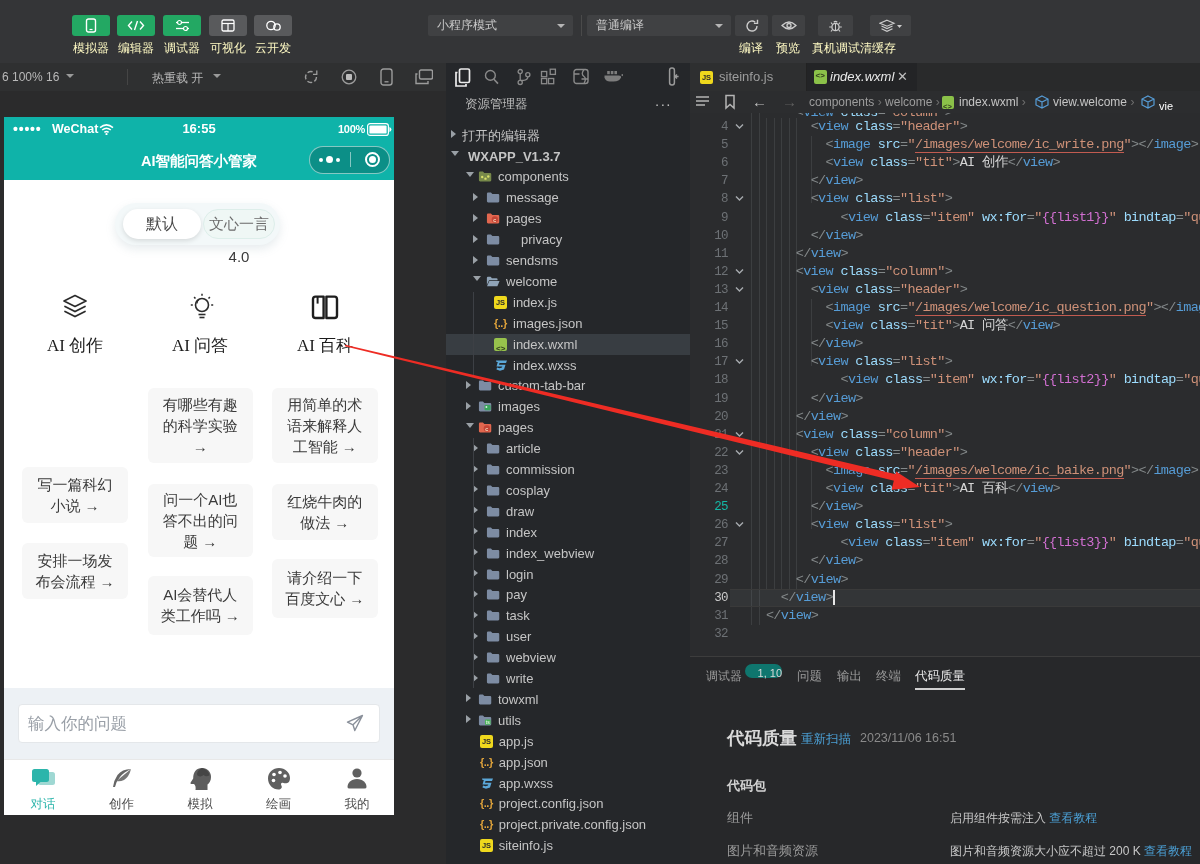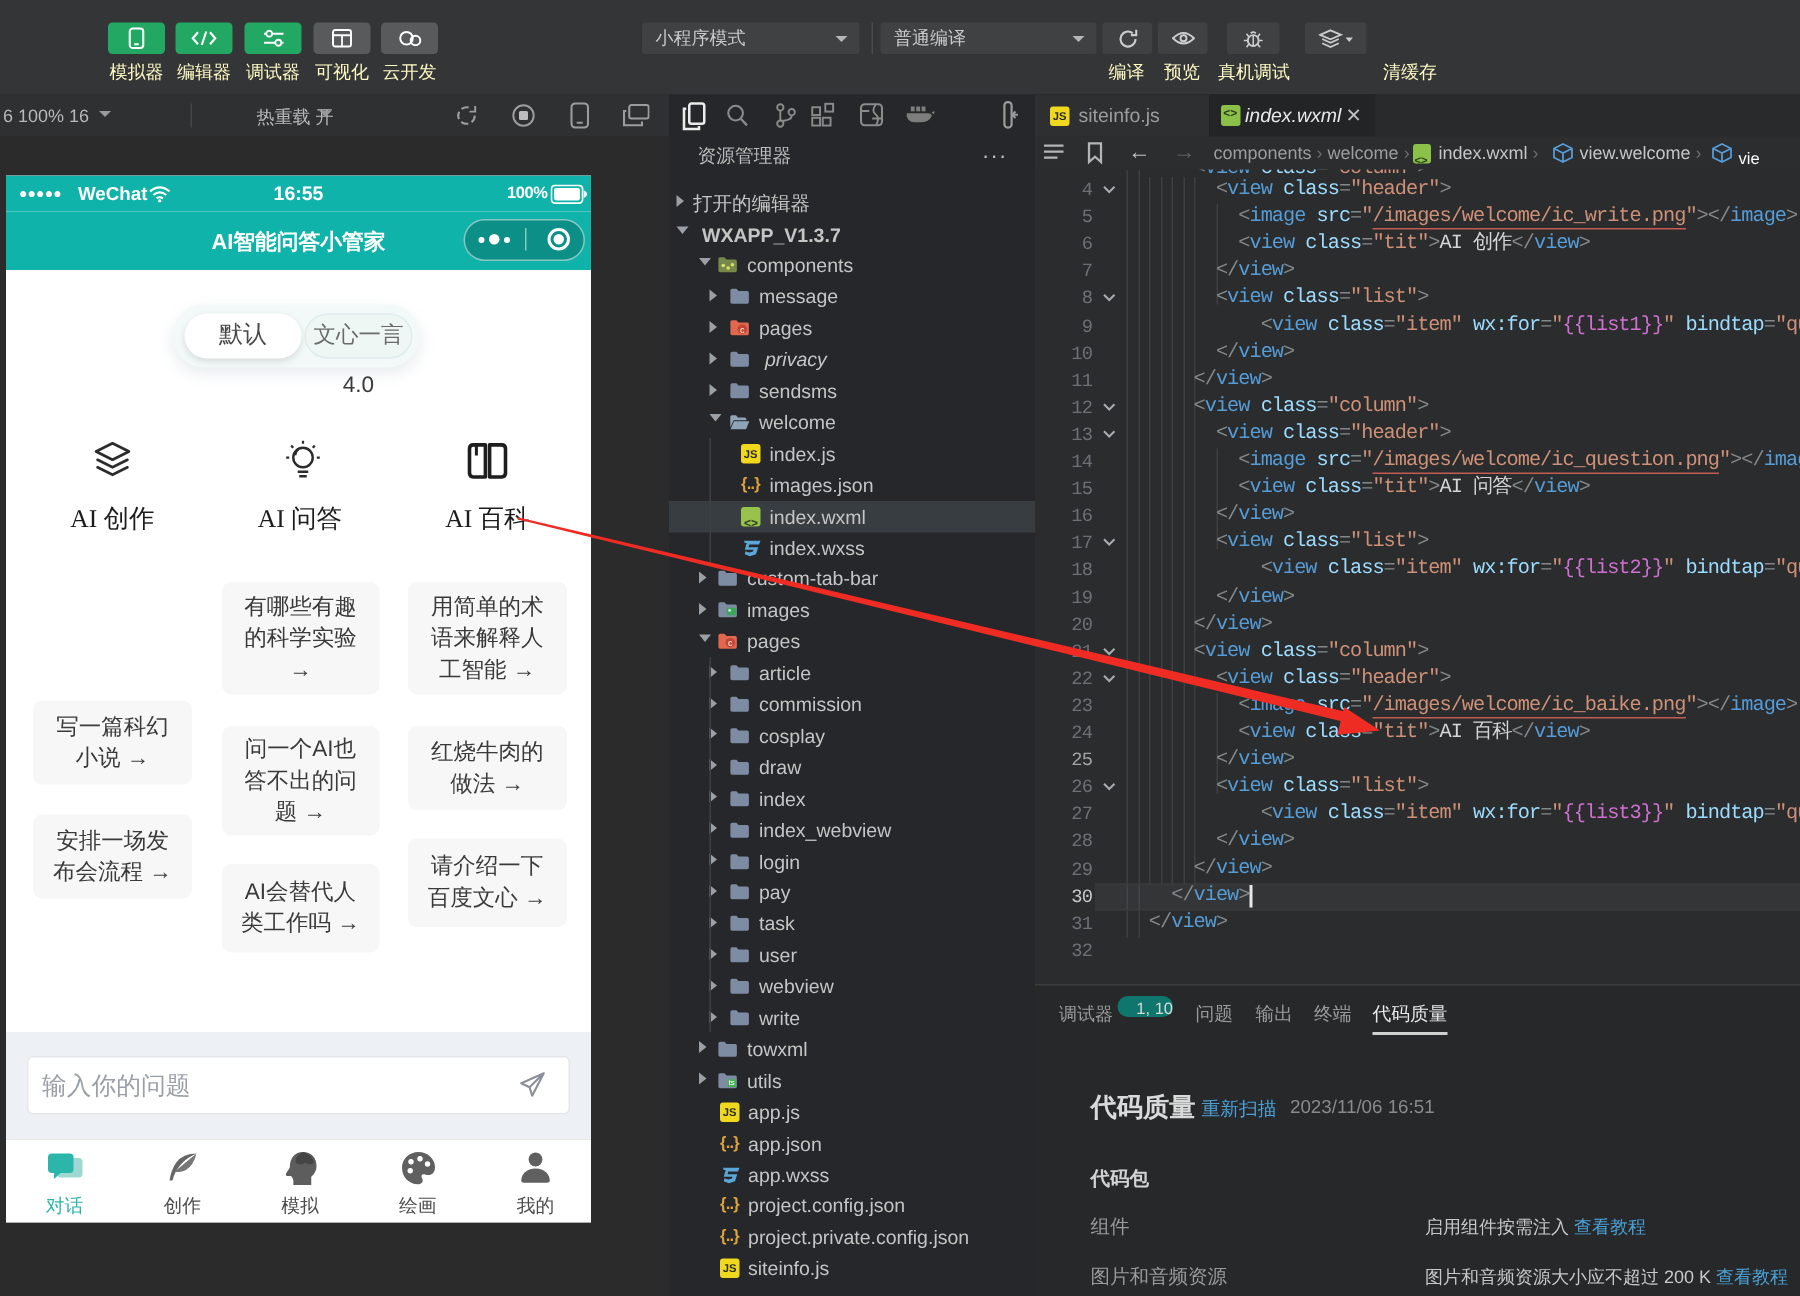--- a/index.html
+++ b/index.html
@@ -113,28 +113,28 @@
       </div>
   <div class="tlab" style="left:806px;">真机调试</div>
   <div class="ibtn" style="left:870px;width:41px;">
         <svg width="24" height="14" viewBox="0 0 24 14">
           <path d="M8 1.2 L15 4.2 L8 7.2 L1 4.2 Z" fill="none" stroke="#ccc" stroke-width="1.2"></path>
           <path d="M2.5 7 L8 9.5 L13.5 7" fill="none" stroke="#ccc" stroke-width="1.2"></path>
           <path d="M2.5 9.8 L8 12.3 L13.5 9.8" fill="none" stroke="#ccc" stroke-width="1.2"></path>
           <path d="M18 6 L23 6 L20.5 9 Z" fill="#ccc"></path>
         </svg>
       </div>
-  <div class="tlab" style="left:910px;">清缓存</div>
+  <div class="tlab" style="left:848px;">清缓存</div>
 </div>
 
 <div id="row2">
   <div class="abs" style="left:2px;top:7px;">6 100% 16</div>
   <div class="abs" style="left:66px;top:11px;width:0;height:0;border-left:4px solid transparent;border-right:4px solid transparent;border-top:4px solid #9a9a9a;"></div>
   <div class="abs" style="left:127px;top:6px;width:1px;height:16px;background:#454545;"></div>
-  <div class="abs" style="left:152px;top:7px;margin-left:19px;">热重载 开</div>
+  <div class="abs" style="left:152px;top:7px;">热重载 开</div>
   <div class="abs" style="left:213px;top:11px;width:0;height:0;border-left:4px solid transparent;border-right:4px solid transparent;border-top:4px solid #9a9a9a;"></div>
   <svg class="abs" style="left:303px;top:6px;" width="16" height="16" viewBox="0 0 16 16">
         <path d="M13.5 8a5.5 5.5 0 1 1-2-4.2" fill="none" stroke="#9c9c9c" stroke-width="1.4" stroke-dasharray="5 2.4"></path>
         <path d="M13.8 1.6 L13.8 5.4 L10 5.4" fill="none" stroke="#9c9c9c" stroke-width="1.3"></path>
       </svg>
   <svg class="abs" style="left:341px;top:6px;" width="16" height="16" viewBox="0 0 16 16">
         <circle cx="8" cy="8" r="6.8" fill="none" stroke="#9c9c9c" stroke-width="1.3"></circle>
         <rect x="5" y="5" width="6" height="6" rx="1" fill="#bcbcbc"></rect>
       </svg>
   <svg class="abs" style="left:380px;top:5px;" width="13" height="18" viewBox="0 0 13 18">
@@ -325,21 +325,21 @@
           <circle cx="9.5" cy="7.5" r="3.4" fill="#c44536"></circle>
           <text x="9.5" y="10" font-size="6.5" fill="#ffd" text-anchor="middle" font-family="sans-serif">c</text>
         </svg>
         <span class="tlabel" style="left:60px;">pages</span>
       </div>
       <div class="trow" style="top:166.1px;">
         <span class="tarr r" style="left:27px;"></span>
         <svg class="tico" style="left:40px;" width="15" height="13" viewBox="0 0 15 13">
           <path d="M1 2.4 Q1 1.2 2.2 1.2 L5.3 1.2 L6.8 2.8 L13 2.8 Q14.2 2.8 14.2 4 L14.2 10.6 Q14.2 11.8 13 11.8 L2.2 11.8 Q1 11.8 1 10.6 Z" fill="#7d8ca3"></path>
         </svg>
-        <span class="tlabel" style="left:64px;font-style:italic;">privacy</span>
+        <span class="tlabel" style="left:75px;">privacy</span>
       </div>
       <div class="trow" style="top:187.0px;">
         <span class="tarr r" style="left:27px;"></span>
         <svg class="tico" style="left:40px;" width="15" height="13" viewBox="0 0 15 13">
           <path d="M1 2.4 Q1 1.2 2.2 1.2 L5.3 1.2 L6.8 2.8 L13 2.8 Q14.2 2.8 14.2 4 L14.2 10.6 Q14.2 11.8 13 11.8 L2.2 11.8 Q1 11.8 1 10.6 Z" fill="#7d8ca3"></path>
         </svg>
         <span class="tlabel" style="left:60px;">sendsms</span>
       </div>
       <div class="trow" style="top:207.9px;">
         <span class="tarr d" style="left:27px;"></span>
@@ -629,21 +629,21 @@
 <div class="cl" style="top:312.75px;">      <span class="p">&lt;</span><span class="t">view</span> <span class="a">class</span><span class="p">=</span><span class="s">"column"</span><span class="p">&gt;</span></div>
 <div class="ln" style="left:8px;top:330.85px;color:#6d7175;">22</div>
 <svg class="abs" style="left:45px;top:335.85px;" width="9" height="7" viewBox="0 0 9 7">
           <path d="M1 1.5 L4.5 5 L8 1.5" fill="none" stroke="#a7abaf" stroke-width="1.4"></path>
         </svg>
 <div class="cl" style="top:330.85px;">        <span class="p">&lt;</span><span class="t">view</span> <span class="a">class</span><span class="p">=</span><span class="s">"header"</span><span class="p">&gt;</span></div>
 <div class="ln" style="left:8px;top:348.95px;color:#6d7175;">23</div>
 <div class="cl" style="top:348.95px;">          <span class="p">&lt;</span><span class="t">image</span> <span class="a">src</span><span class="p">=</span><span class="s">"</span><span class="u">/images/welcome/ic_baike.png</span><span class="s">"</span><span class="p">&gt;</span><span class="p">&lt;/</span><span class="t">image</span><span class="p">&gt;</span></div>
 <div class="ln" style="left:8px;top:367.05px;color:#6d7175;">24</div>
 <div class="cl" style="top:367.05px;">          <span class="p">&lt;</span><span class="t">view</span> <span class="a">class</span><span class="p">=</span><span class="s">"tit"</span><span class="p">&gt;</span>AI 百科<span class="p">&lt;/</span><span class="t">view</span><span class="p">&gt;</span></div>
-<div class="ln" style="left:8px;top:385.15px;color:#a3a3a3;">25</div>
+<div class="ln" style="left:8px;top:385.15px;color:#14b8a6;">25</div>
 <div class="cl" style="top:385.15px;">        <span class="p">&lt;/</span><span class="t">view</span><span class="p">&gt;</span></div>
 <div class="ln" style="left:8px;top:403.25px;color:#6d7175;">26</div>
 <svg class="abs" style="left:45px;top:408.25px;" width="9" height="7" viewBox="0 0 9 7">
           <path d="M1 1.5 L4.5 5 L8 1.5" fill="none" stroke="#a7abaf" stroke-width="1.4"></path>
         </svg>
 <div class="cl" style="top:403.25px;">        <span class="p">&lt;</span><span class="t">view</span> <span class="a">class</span><span class="p">=</span><span class="s">"list"</span><span class="p">&gt;</span></div>
 <div class="ln" style="left:8px;top:421.35px;color:#6d7175;">27</div>
 <div class="cl" style="top:421.35px;">            <span class="p">&lt;</span><span class="t">view</span> <span class="a">class</span><span class="p">=</span><span class="s">"item"</span> <span class="a">wx:for</span><span class="p">=</span><span class="s">"</span><span class="m">{{list3}}</span><span class="s">"</span> <span class="a">bindtap</span><span class="p">=</span><span class="s">"qu</span></div>
 <div class="ln" style="left:8px;top:439.45px;color:#6d7175;">28</div>
 <div class="cl" style="top:439.45px;">        <span class="p">&lt;/</span><span class="t">view</span><span class="p">&gt;</span></div>

